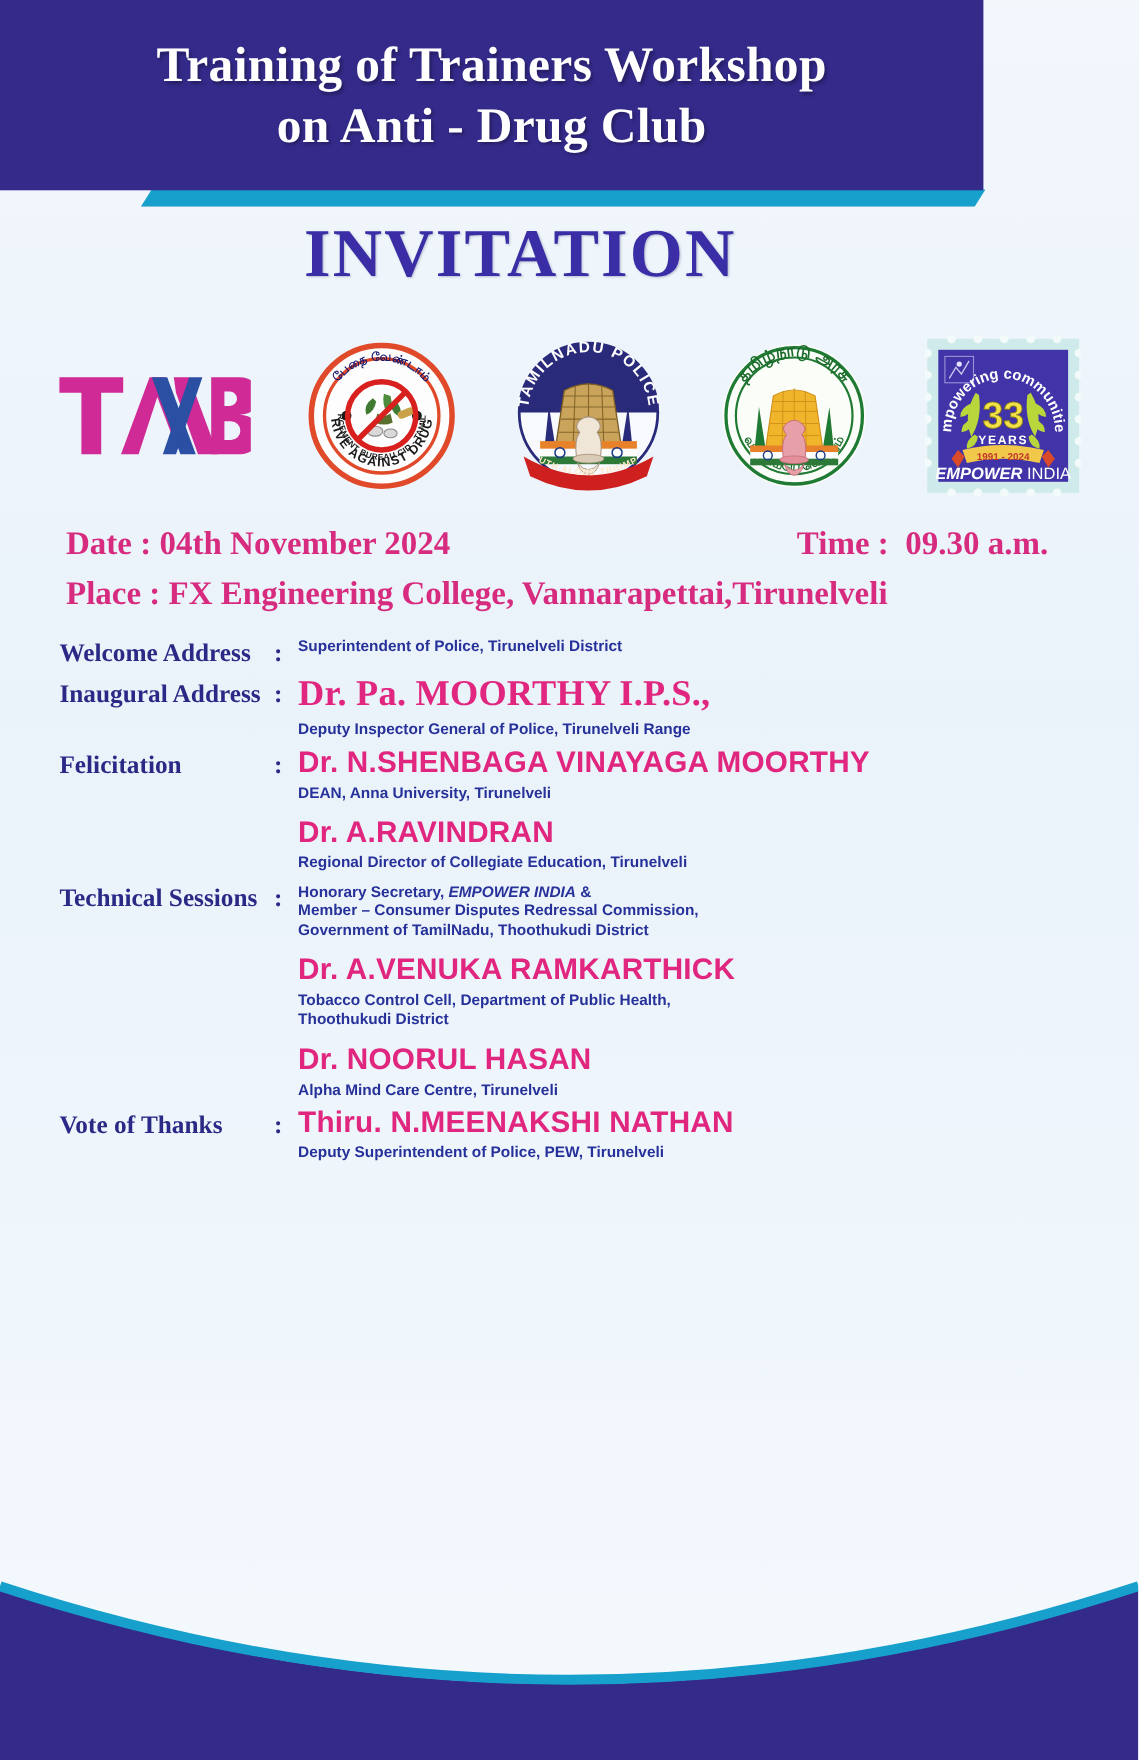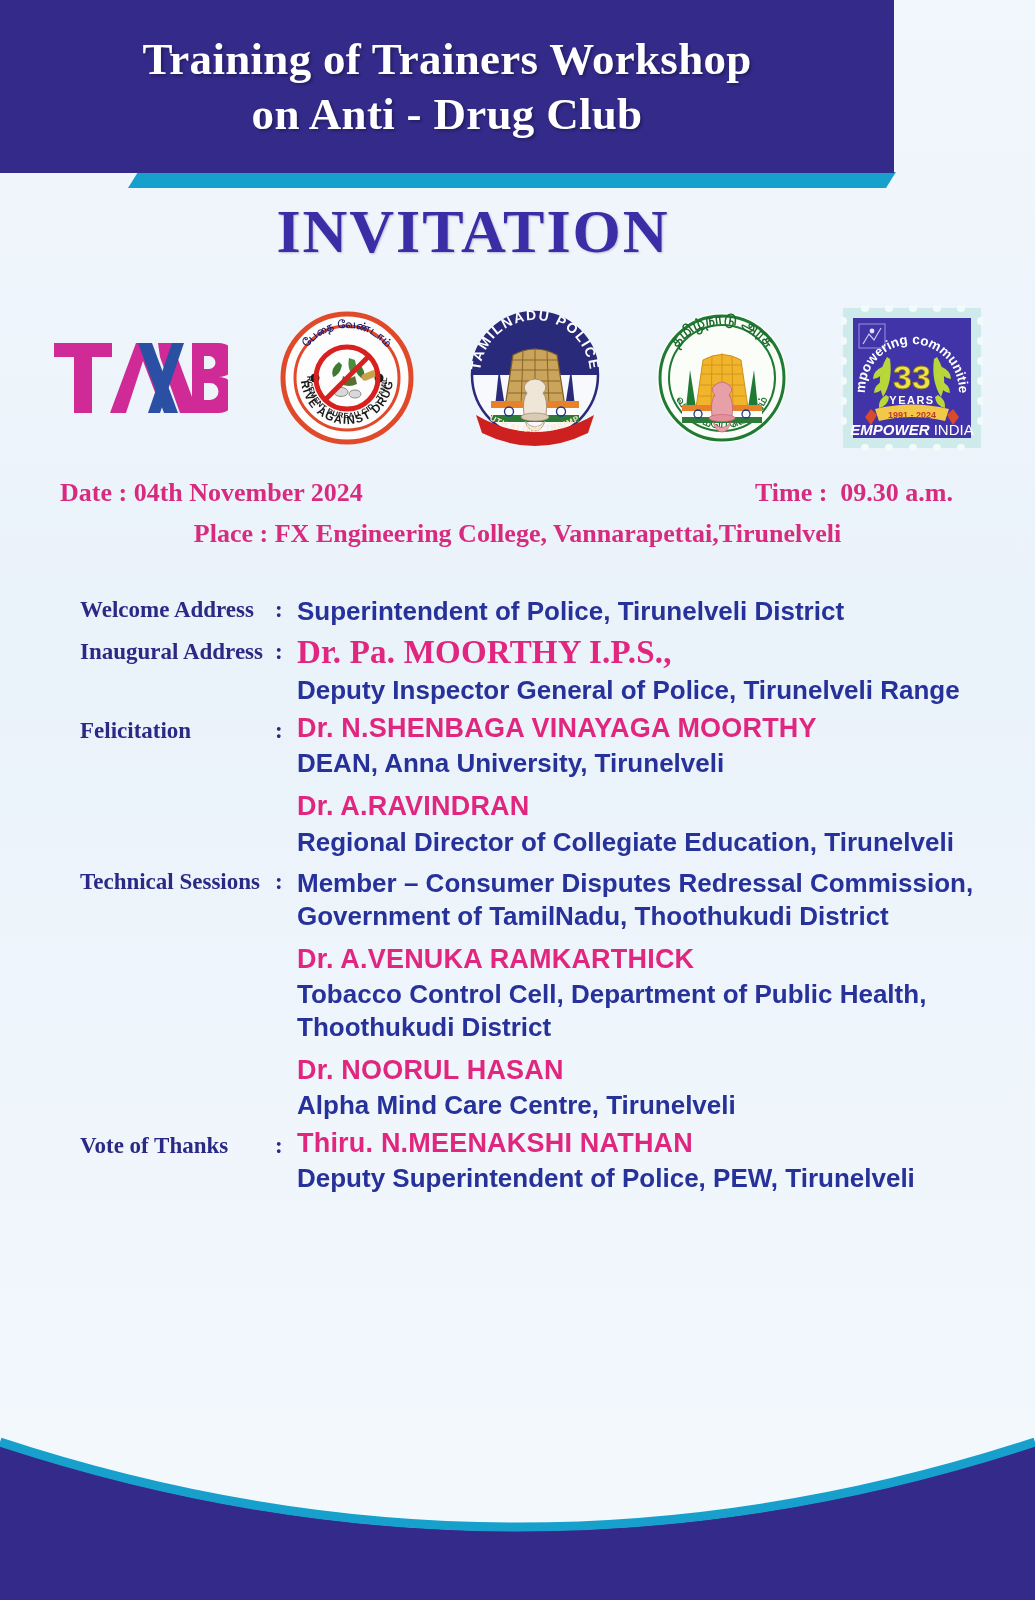--- a/index.html
+++ b/index.html
@@ -68,32 +68,31 @@
   
   .tmb{position:relative;width:176px;height:78px;}
 
   
   .meta{
     position:absolute;top:478px;left:0;width:1035px;
     padding:0 60px;box-sizing:border-box;
     color:#d62b7e;
     font-family:"Liberation Serif", serif;
     font-weight:bold;
-    font-size:26px;
+    font-size:30px;
     z-index:3;
-    text-align:center;
   }
   .meta-row1{display:flex;justify-content:space-between;align-items:baseline;}
   .meta-row1 .time-block{padding-right:22px;}
   .meta-row2{margin-top:11px;}
 
   
   .program{
-    position:absolute;top:592px;left:0;width:1035px;
-    padding:0 58px 0 80px;box-sizing:border-box;
+    position:absolute;top:576px;left:0;width:1035px;
+    padding:0 58px 0 54px;box-sizing:border-box;
     z-index:3;
   }
   .prog-row{display:flex;align-items:flex-start;margin-bottom:6px;}
   .prog-label{
     width:195px;flex:0 0 195px;
     color:#2a2a86;
     font-family:"Liberation Serif", serif;
     font-weight:bold;
     font-size:23px;
     line-height:1.15;
@@ -116,21 +115,21 @@
     font-weight:bold;
     font-size:27px;
     line-height:1.15;
     letter-spacing:.2px;
   }
   .p-name.big{font-size:33px;font-family:Liberation Serif, serif;}
   .p-desig{
     color:#27319a;
     font-family:"Liberation Sans", sans-serif;
     font-weight:bold;
-    font-size:26px;
+    font-size:14px;
     line-height:1.25;
     margin-top:3px;
   }
   .p-desig em{font-style:italic;}
 
   
   .bottom-wrap{position:absolute;left:0;bottom:0;width:1035px;height:180px;z-index:6;}
 </style>
 </head>
 <body>
@@ -418,20 +417,21 @@
             </div>
           </div>
         </div>
       </div>
       <div class="prog-row">
         <div class="prog-label">Technical Sessions</div>
         <div class="prog-colon">:</div>
         <div class="prog-body">
           <div class="person">
             <div class="p-desig">
+              <div>Honorary Secretary, <em>EMPOWER INDIA</em> &amp;</div>
               <div>Member – Consumer Disputes Redressal Commission,</div>
               <div>Government of TamilNadu, Thoothukudi District</div>
             </div>
           </div>
           <div class="person">
             <div class="p-name">Dr. A.VENUKA RAMKARTHICK</div>
             <div class="p-desig">
               <div>Tobacco Control Cell, Department of Public Health,</div>
               <div>Thoothukudi District</div>
             </div>

